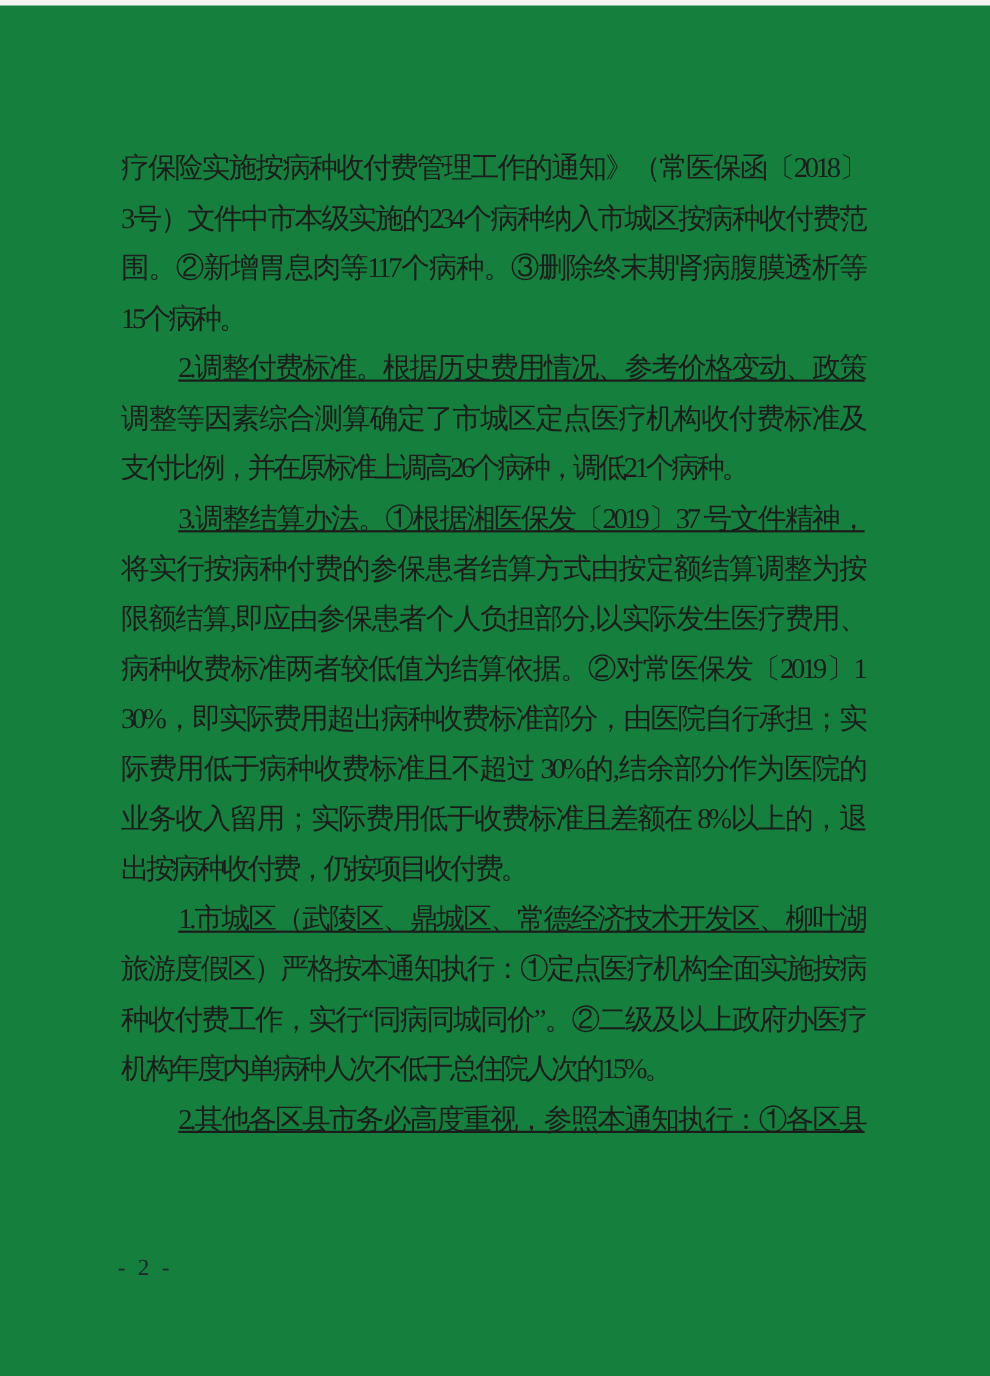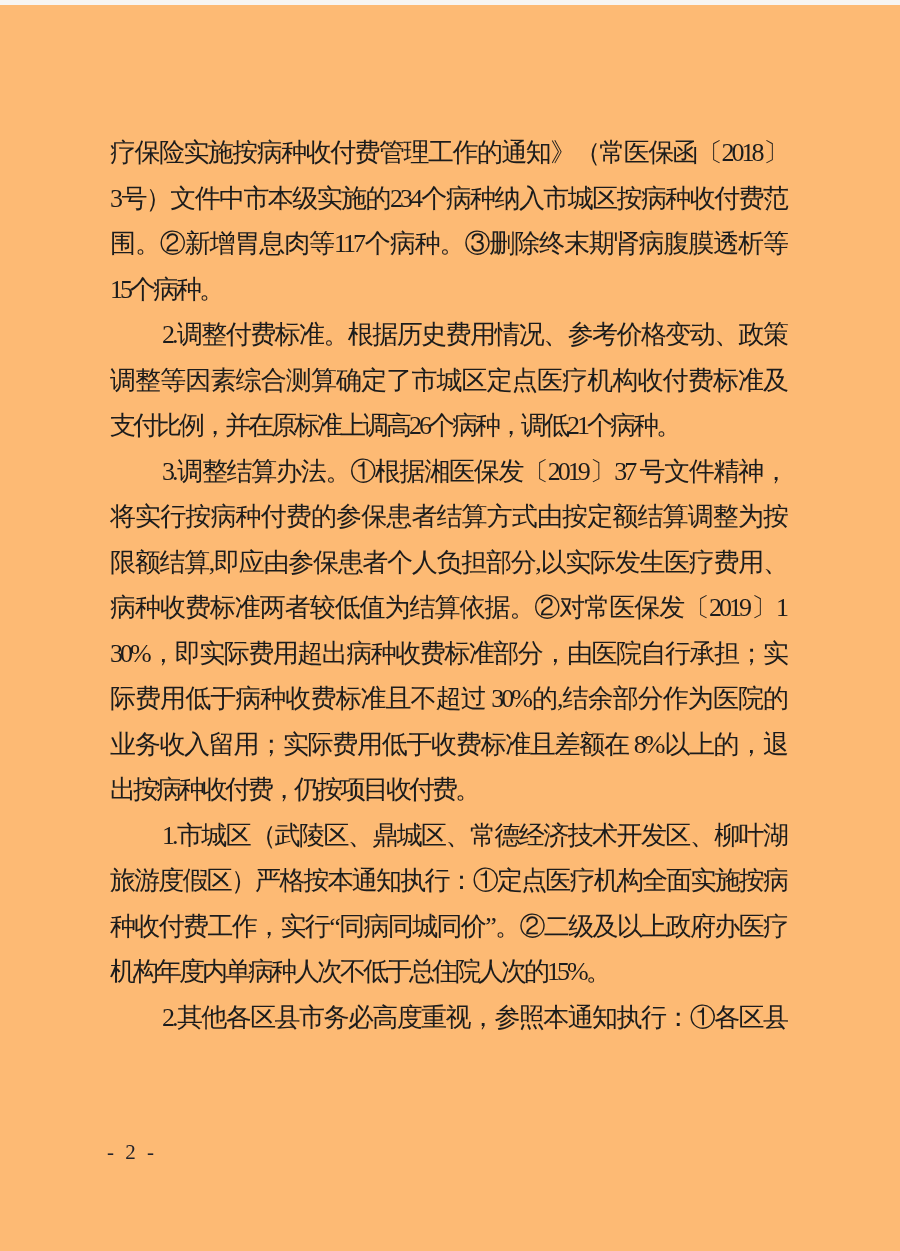--- a/index.html
+++ b/index.html
@@ -7,21 +7,21 @@
     padding: 0;
     width: 900px;
     height: 1251px;
     background: #ffffff;
     overflow: hidden;
   }
   .page {
     position: relative;
     width: 900px;
     height: 1251px;
-    background: #fdba74;
+    background: #15803d;
     color: #1c1c1c;
     font-family: "Liberation Serif", "DejaVu Serif", serif;
   }
   .scan-edge {
     position: absolute;
     top: 0; left: 0;
     width: 100%;
     height: 5px;
     background: #f7f5f2;
   }
@@ -40,21 +40,21 @@
     text-align-last: justify;
     white-space: nowrap;
     overflow: visible;
   }
   
   .line.fill { white-space: normal; }
   .line.last {
     text-align: center;
     text-align-last: left;
   }
-  .line.indent { text-indent: 52px; }
+  .line.indent { text-indent: 52px; text-decoration: underline; }
   .line.heading {
     font-family: "Liberation Sans", "DejaVu Sans", sans-serif;
     font-weight: bold;
     letter-spacing: 0.5px;
     text-align: left;
     text-align-last: left;
     color: #161616;
   }
   .footer {
     position: absolute;

